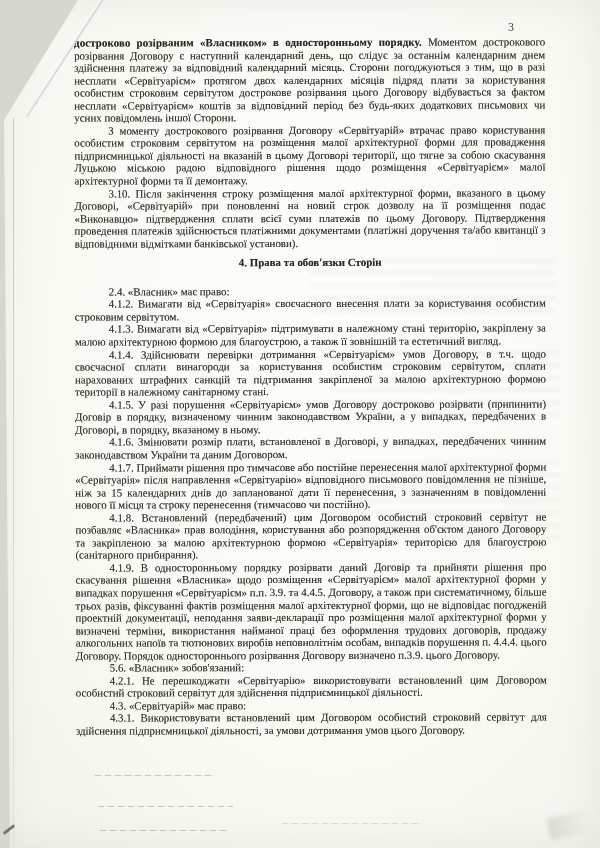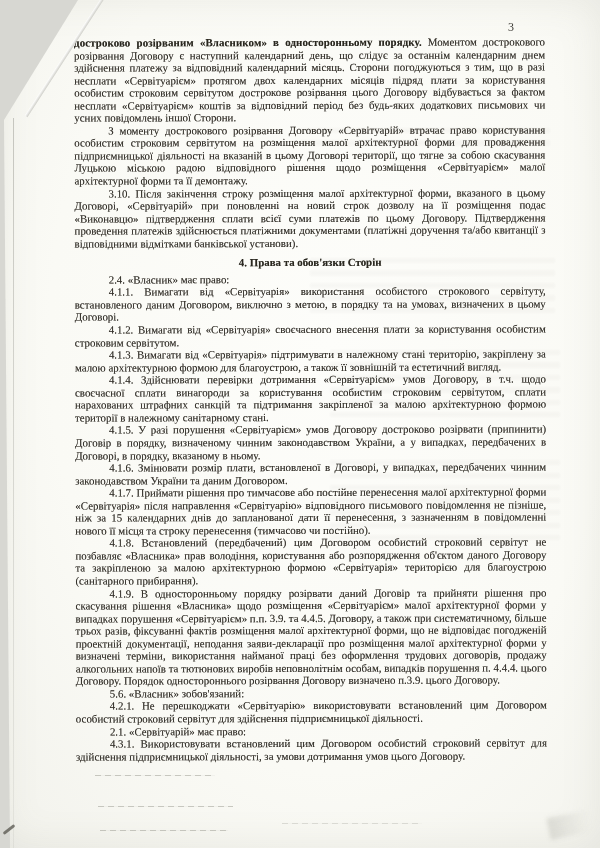--- a/index.html
+++ b/index.html
@@ -50,21 +50,21 @@
     transform: rotate(-0.15deg);
     text-shadow: 0 0 0.5px rgba(60,56,50,0.55);
   }
   .para { margin: 0; }
   .para.indent { text-indent: 34px; }
   .para b { color: #29271f; letter-spacing: .1px; margin-top: 12px; }
   .heading {
     font-weight: bold;
     text-align: center;
     color: #29271f;
-    margin: 7px 0 4px 0;
+    margin: 7px 0 16px 0;
   }
   
   .artifact { position: absolute; pointer-events: none; }
   .dash-line {
     height: 1px;
     background: repeating-linear-gradient(to right, rgba(150,150,140,.5) 0 6px, rgba(150,150,140,.08) 6px 10px);
   }
   .dl1 { left: 95px; top: 775px; width: 120px; }
   .dl2 { left: 98px; top: 806px; width: 135px; }
   .dl3 { left: 100px; top: 830px; width: 128px; }
@@ -96,32 +96,31 @@
 <body>
 
 <div class="page">
   <div class="page-number">3</div>
   <div class="doc-body" id="doc-body">
       <div class="para"><b>достроково розірваним «Власником» в односторонньому порядку.</b> Моментом дострокового розірвання Договору є наступний календарний день, що слідує за останнім календарним днем здійснення платежу за відповідний календарний місяць. Сторони погоджуються з тим, що в разі несплати «Сервітуарієм» протягом двох календарних місяців підряд плати за користування особистим строковим сервітутом дострокове розірвання цього Договору відбувається за фактом несплати «Сервітуарієм» коштів за відповідний період без будь-яких додаткових письмових чи усних повідомлень іншої Сторони.</div>
       <div class="para indent">З моменту дострокового розірвання Договору «Сервітуарій» втрачає право користування особистим строковим сервітутом на розміщення малої архітектурної форми для провадження підприємницької діяльності на вказаній в цьому Договорі території, що тягне за собою скасування Луцькою міською радою відповідного рішення щодо розміщення «Сервітуарієм» малої архітектурної форми та її демонтажу.</div>
       <div class="para indent">3.10. Після закінчення строку розміщення малої архітектурної форми, вказаного в цьому Договорі, «Сервітуарій» при поновленні на новий строк дозволу на її розміщення подає «Виконавцю» підтвердження сплати всієї суми платежів по цьому Договору. Підтвердження проведення платежів здійснюється платіжними документами (платіжні доручення та/або квитанції з відповідними відмітками банківської установи).</div>
       <div class="heading">4. Права та обов'язки Сторін</div>
       <div class="para indent">2.4. «Власник» має право:</div>
-      <div class="para indent">4.1.1. Вимагати від «Сервітуарія» використання особистого строкового сервітуту, встановленого даним Договором, виключно з метою, в порядку та на умовах, визначених в цьому Договорі.</div>
       <div class="para indent">4.1.2. Вимагати від «Сервітуарія» своєчасного внесення плати за користування особистим строковим сервітутом.</div>
       <div class="para indent">4.1.3. Вимагати від «Сервітуарія» підтримувати в належному стані територію, закріплену за малою архітектурною формою для благоустрою, а також її зовнішній та естетичний вигляд.</div>
       <div class="para indent">4.1.4. Здійснювати перевірки дотримання «Сервітуарієм» умов Договору, в т.ч. щодо своєчасної сплати винагороди за користування особистим строковим сервітутом, сплати нарахованих штрафних санкцій та підтримання закріпленої за малою архітектурною формою території в належному санітарному стані.</div>
       <div class="para indent">4.1.5. У разі порушення «Сервітуарієм» умов Договору достроково розірвати (припинити) Договір в порядку, визначеному чинним законодавством України, а у випадках, передбачених в Договорі, в порядку, вказаному в ньому.</div>
       <div class="para indent">4.1.6. Змінювати розмір плати, встановленої в Договорі, у випадках, передбачених чинним законодавством України та даним Договором.</div>
       <div class="para indent">4.1.7. Приймати рішення про тимчасове або постійне перенесення малої архітектурної форми «Сервітуарія» після направлення «Сервітуарію» відповідного письмового повідомлення не пізніше, ніж за 15 календарних днів до запланованої дати її перенесення, з зазначенням в повідомленні нового її місця та строку перенесення (тимчасово чи постійно).</div>
       <div class="para indent">4.1.8. Встановлений (передбачений) цим Договором особистий строковий сервітут не позбавляє «Власника» прав володіння, користування або розпорядження об'єктом даного Договору та закріпленою за малою архітектурною формою «Сервітуарія» територією для благоустрою (санітарного прибирання).</div>
       <div class="para indent">4.1.9. В односторонньому порядку розірвати даний Договір та прийняти рішення про скасування рішення «Власника» щодо розміщення «Сервітуарієм» малої архітектурної форми у випадках порушення «Сервітуарієм» п.п. 3.9. та 4.4.5. Договору, а також при систематичному, більше трьох разів, фіксуванні фактів розміщення малої архітектурної форми, що не відповідає погодженій проектній документації, неподання заяви-декларації про розміщення малої архітектурної форми у визначені терміни, використання найманої праці без оформлення трудових договорів, продажу алкогольних напоїв та тютюнових виробів неповнолітнім особам, випадків порушення п. 4.4.4. цього Договору. Порядок одностороннього розірвання Договору визначено п.3.9. цього Договору.</div>
       <div class="para indent">5.6. «Власник» зобов'язаний:</div>
       <div class="para indent">4.2.1. Не перешкоджати «Сервітуарію» використовувати встановлений цим Договором особистий строковий сервітут для здійснення підприємницької діяльності.</div>
-      <div class="para indent">2.1. «Сервітуарій» має право:</div>
+      <div class="para indent">4.3. «Сервітуарій» має право:</div>
       <div class="para indent">4.3.1. Використовувати встановлений цим Договором особистий строковий сервітут для здійснення підприємницької діяльності, за умови дотримання умов цього Договору.</div>
     </div>
 
   <div class="artifact bleed b4"></div>
   <div class="artifact bleed b1"></div>
   <div class="artifact bleed b2"></div>
   <div class="artifact bleed b3"></div>
   <div class="artifact dash-line dl1"></div>
   <div class="artifact dash-line dl2"></div>
   <div class="artifact dash-line dl3"></div>

